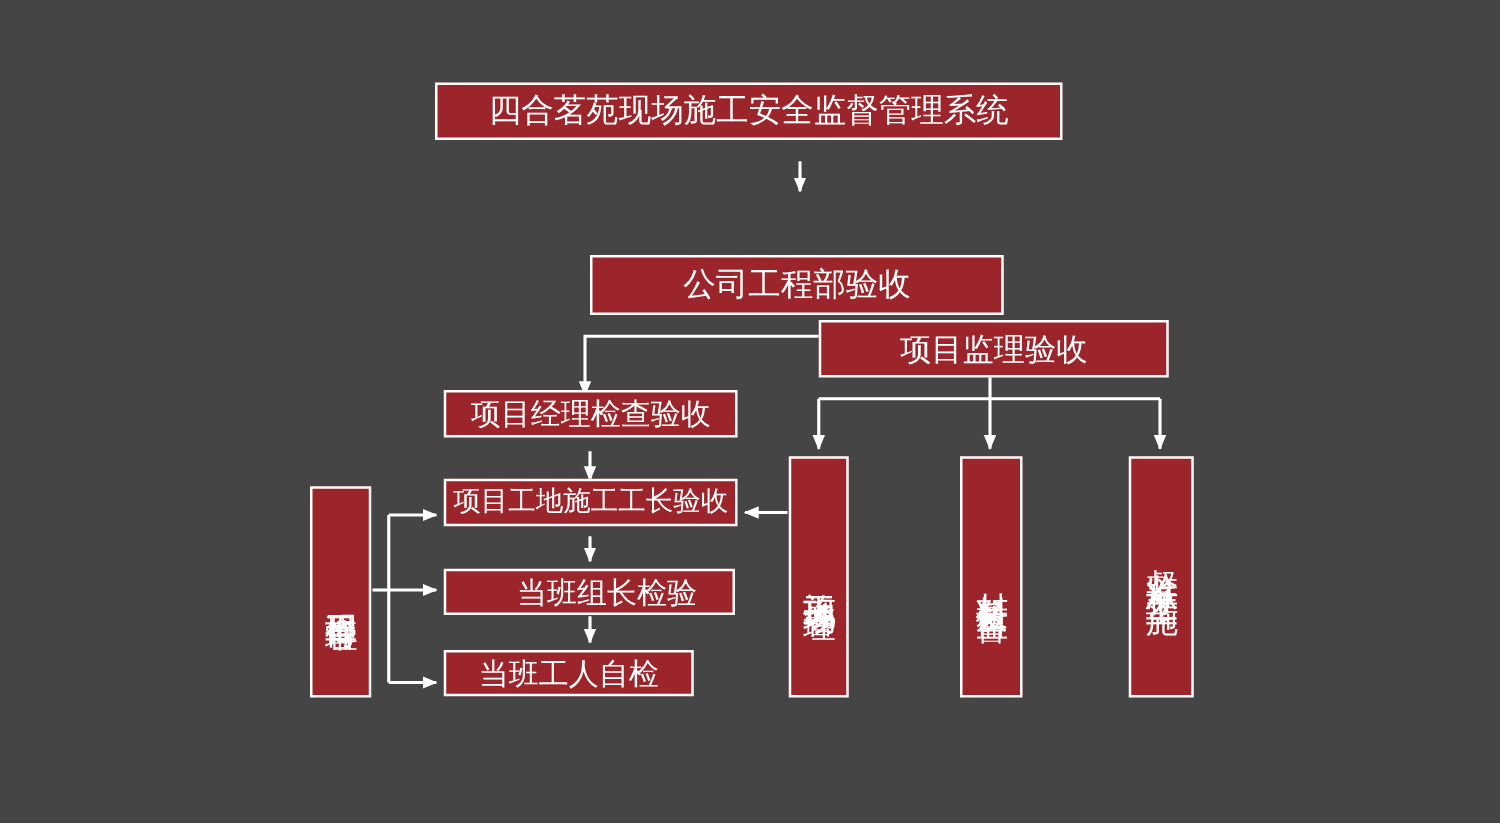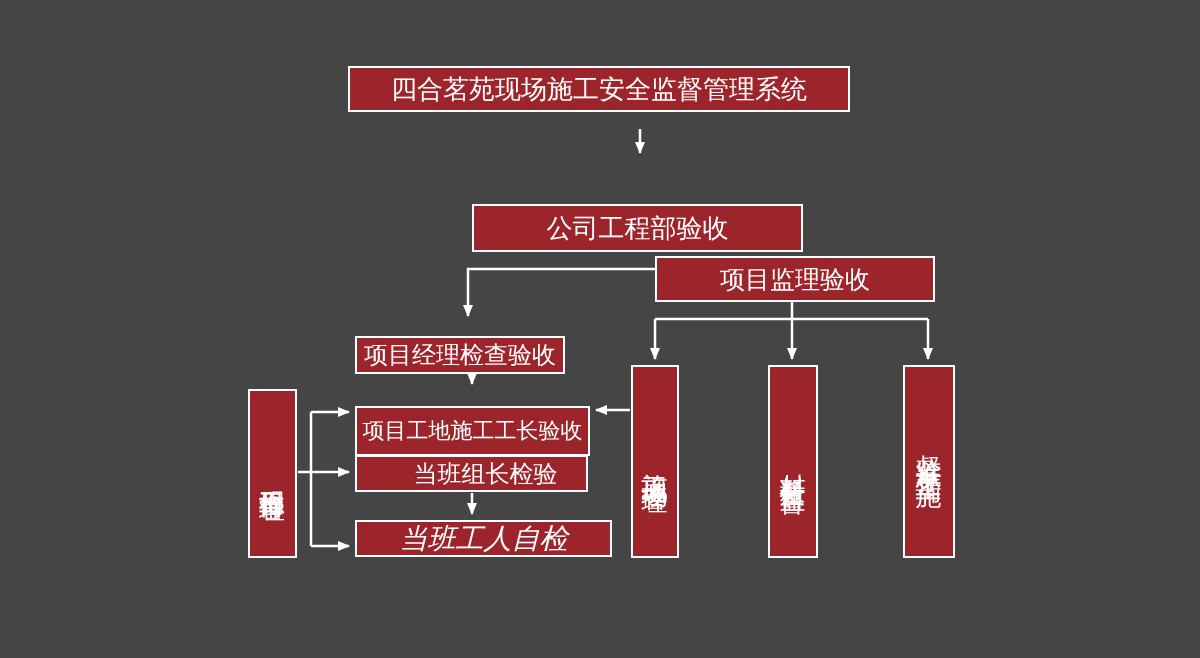--- a/index.html
+++ b/index.html
@@ -39,24 +39,24 @@
     line-height:1;
   }
   .vert{
     writing-mode:vertical-lr;
     text-orientation:upright;
     white-space:nowrap;
   }
   .n-title      {left:348px;top:66px; width:502px;height:46px;font-size:26px;}
   .n-company    {left:472px;top:160px;width:331px;height:48px;font-size:26px;margin-top:44px;}
   .n-supervision{left:655px;top:240px;width:280px;height:46px;font-size:25px;margin-top:16px;}
-  .n-manager    {left:355px;top:336px;width:210px;height:38px;font-size:24px;}
-  .n-foreman    {left:355px;top:406px;width:235px;height:50px;font-size:22px;}
+  .n-manager    {left:355px;top:312px;width:235px;height:38px;font-size:24px;}
+  .n-foreman    {left:355px;top:383px;width:235px;height:38px;font-size:22px;}
   .n-leader     {left:355px;top:455px;width:233px;height:37px;font-size:24px;padding-left:28px;}
-  .n-worker     {left:355px;top:520px;width:257px;height:37px;font-size:28px;font-style:italic;}
+  .n-worker     {left:355px;top:520px;width:200px;height:37px;font-size:24px;}
   .n-daily      {left:248px;top:389px;width:49px;height:169px;font-size:26px;letter-spacing:1px;}
   .n-site       {left:631px;top:365px;width:48px;height:193px;font-size:26px;letter-spacing:3px;}
   .n-material   {left:768px;top:365px;width:50px;height:193px;font-size:26px;letter-spacing:3px;}
   .n-standard   {left:903px;top:365px;width:52px;height:193px;font-size:26px;letter-spacing:-4px;}
 </style>
 </head>
 <body>
 
 <div class="canvas">
 

